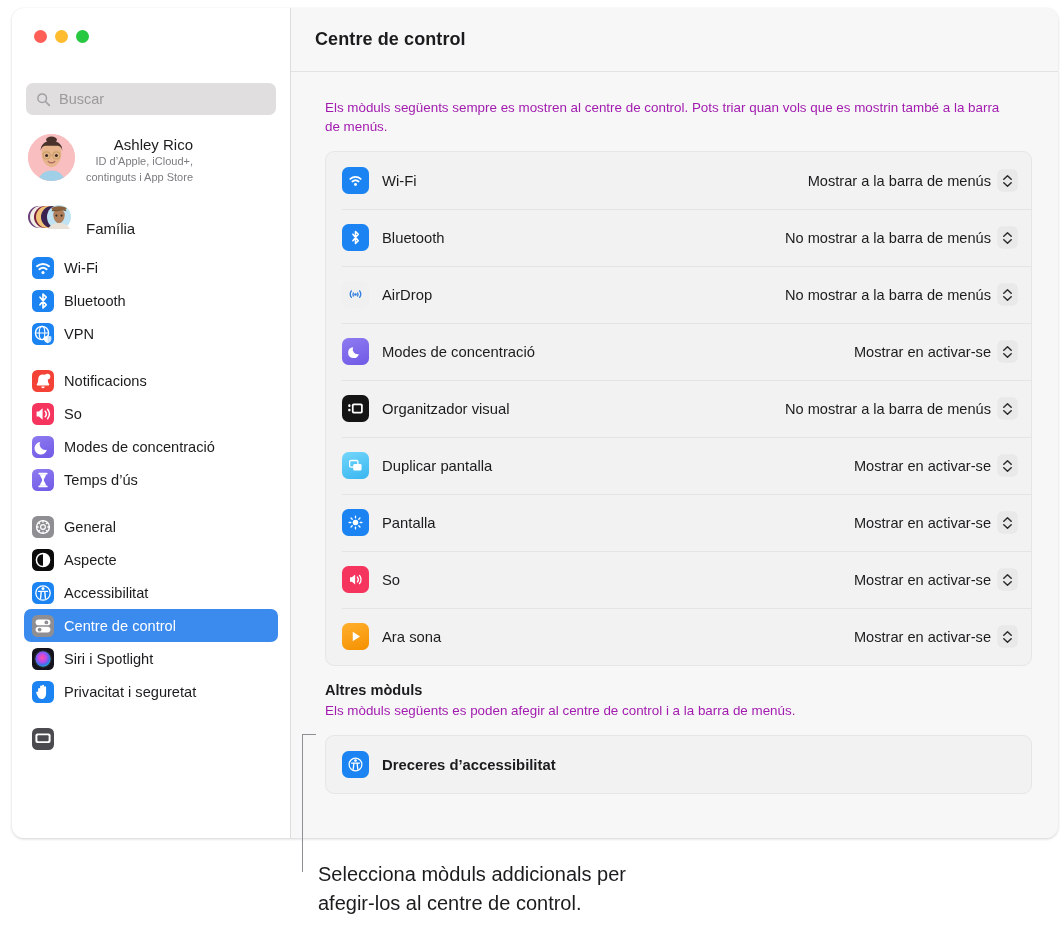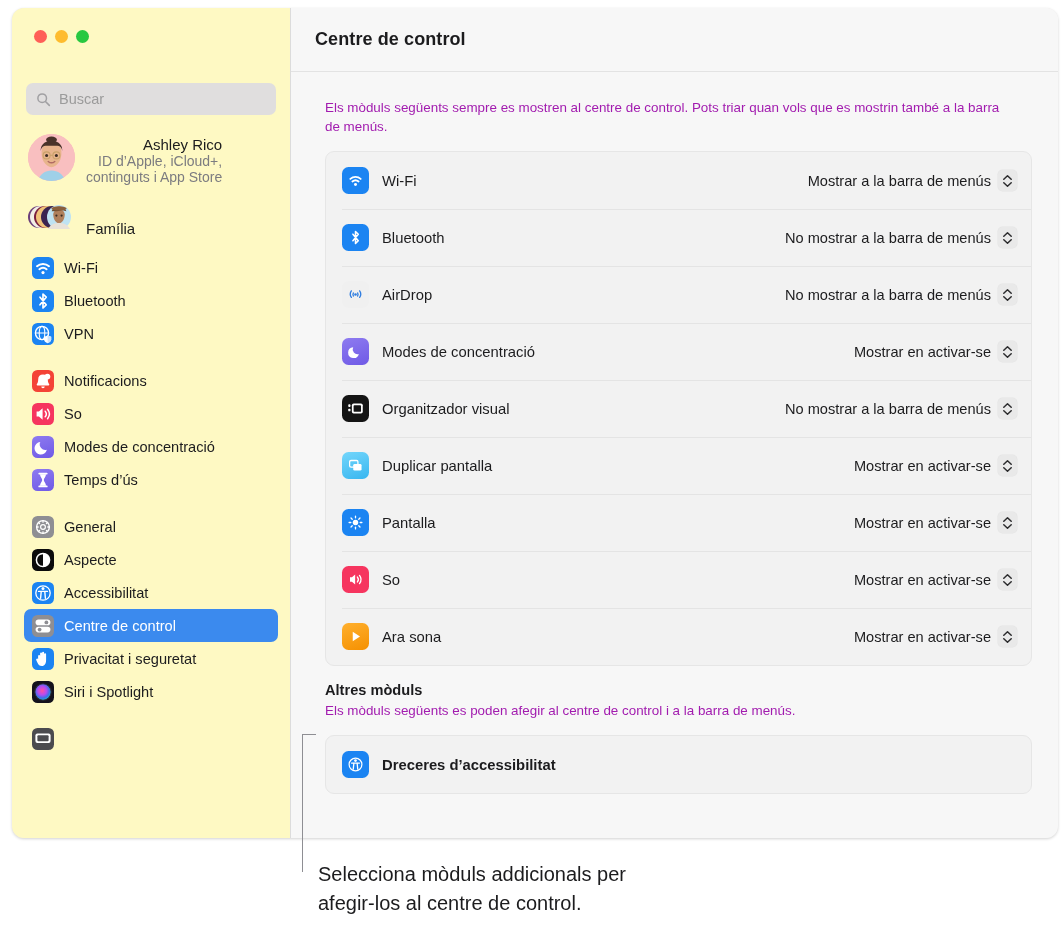--- a/index.html
+++ b/index.html
@@ -17,21 +17,21 @@
     width:1046px;height:830px;
     border-radius:12px 12px 12px 12px;
     background:#eceaea;
     box-shadow:0 1px 3px rgba(0,0,0,.18);
     overflow:hidden;
     display:flex;
   }
   
   .sidebar{
     width:278px;flex:0 0 278px;
-    background:#fef9c3;
+    background:#ffffff;
     position:relative;
     overflow:hidden;
   }
   .traffic{
     position:absolute;left:22px;top:22px;
     display:flex;gap:8px;
   }
   .light{width:13px;height:13px;border-radius:50%;}
   .l-red{background:#ff5f57;}
   .l-yellow{background:#febc2e;}
@@ -56,21 +56,21 @@
     gap:11px;
   }
   .avatar{
     width:47px;height:47px;border-radius:50%;
     flex:0 0 47px;
     background:#f7b9bb;
     position:relative;overflow:hidden;
   }
   .acct-txt{padding-top:1px;}
   .acct-name{font-size:15px;color:#1c1c1e;line-height:19px;}
-  .acct-sub{font-size:14px;color:#7c7c80;line-height:15.5px;max-width:175px;}
+  .acct-sub{font-size:11px;color:#7c7c80;line-height:15.5px;max-width:175px;}
 
   .family{
     display:flex;align-items:center;gap:11px;
     padding:6px 14px 0 16px;margin-top:5px;
   }
   .fam-stack{width:47px;height:30px;flex:0 0 47px;position:relative;}
   .fam-label{font-size:15px;color:#1c1c1e;margin-top:24px;}
 
   .nav{margin-top:14px;padding:0 12px;}
   .nav-gap{height:14px;}
@@ -356,43 +356,43 @@
             <svg viewBox="0 0 22 22" width="22" height="22">
               <rect x="3.6" y="4.6" width="14.8" height="5.6" rx="2.8" fill="#fff"></rect>
               <circle cx="14.4" cy="7.4" r="1.9" fill="#8e8e93"></circle>
               <rect x="3.6" y="11.8" width="14.8" height="5.6" rx="2.8" fill="#fff"></rect>
               <circle cx="7.6" cy="14.6" r="1.9" fill="#8e8e93"></circle>
             </svg>
           </span>
           <span class="nav-label">Centre de control</span>
         </div>
         <div class="nav-item">
-          <span class="ico" style="background:#1b84f2;">
-            <svg viewBox="0 0 22 22" width="22" height="22">
-              <path d="M6.1 11.4V7.9a1 1 0 0 1 2 0v2.2V5.4a1 1 0 0 1 2 0v4.3V4.7a1 1 0 0 1 2 0v5V6.2a1 1 0 0 1 2 0v5.8c0 3.6-1.4 6-4.2 6-2.4 0-3.4-1.3-4.3-3.1l-1.3-2.6c-.4-.9.2-1.7 1-1.7.4 0 .7.2.8.5z" fill="#fff"></path>
-            </svg>
-          </span>
-          <span class="nav-label">Privacitat i seguretat</span>
-        </div>
-        <div class="nav-item">
           <span class="ico" style="background:#14121c;">
             <svg viewBox="0 0 22 22" width="22" height="22">
               <defs>
                 <radialGradient id="sg" cx="45%" cy="42%" r="62%">
                   <stop offset="0%" stop-color="#ff4fa3"></stop>
                   <stop offset="42%" stop-color="#b64cf0"></stop>
                   <stop offset="72%" stop-color="#3f6fe8"></stop>
                   <stop offset="100%" stop-color="#12d1c8"></stop>
                 </radialGradient>
               </defs>
               <circle cx="11" cy="11" r="8.2" fill="url(#sg)"></circle>
               <circle cx="11" cy="11" r="8.2" fill="none" stroke="#2a2730" stroke-width="1.1"></circle>
             </svg>
           </span>
           <span class="nav-label">Siri i Spotlight</span>
+        </div>
+        <div class="nav-item">
+          <span class="ico" style="background:#1b84f2;">
+            <svg viewBox="0 0 22 22" width="22" height="22">
+              <path d="M6.1 11.4V7.9a1 1 0 0 1 2 0v2.2V5.4a1 1 0 0 1 2 0v4.3V4.7a1 1 0 0 1 2 0v5V6.2a1 1 0 0 1 2 0v5.8c0 3.6-1.4 6-4.2 6-2.4 0-3.4-1.3-4.3-3.1l-1.3-2.6c-.4-.9.2-1.7 1-1.7.4 0 .7.2.8.5z" fill="#fff"></path>
+            </svg>
+          </span>
+          <span class="nav-label">Privacitat i seguretat</span>
         </div>
 
         <div class="nav-gap"></div>
 
         <div class="nav-item">
           <span class="ico" style="background:#4b4b4f;">
             <svg viewBox="0 0 22 22" width="22" height="22">
               <rect x="3.4" y="5.4" width="15.2" height="9.6" rx="2" fill="#fff"></rect>
               <rect x="5.4" y="7.2" width="11.2" height="6" rx="1" fill="#4b4b4f"></rect>
             </svg>

